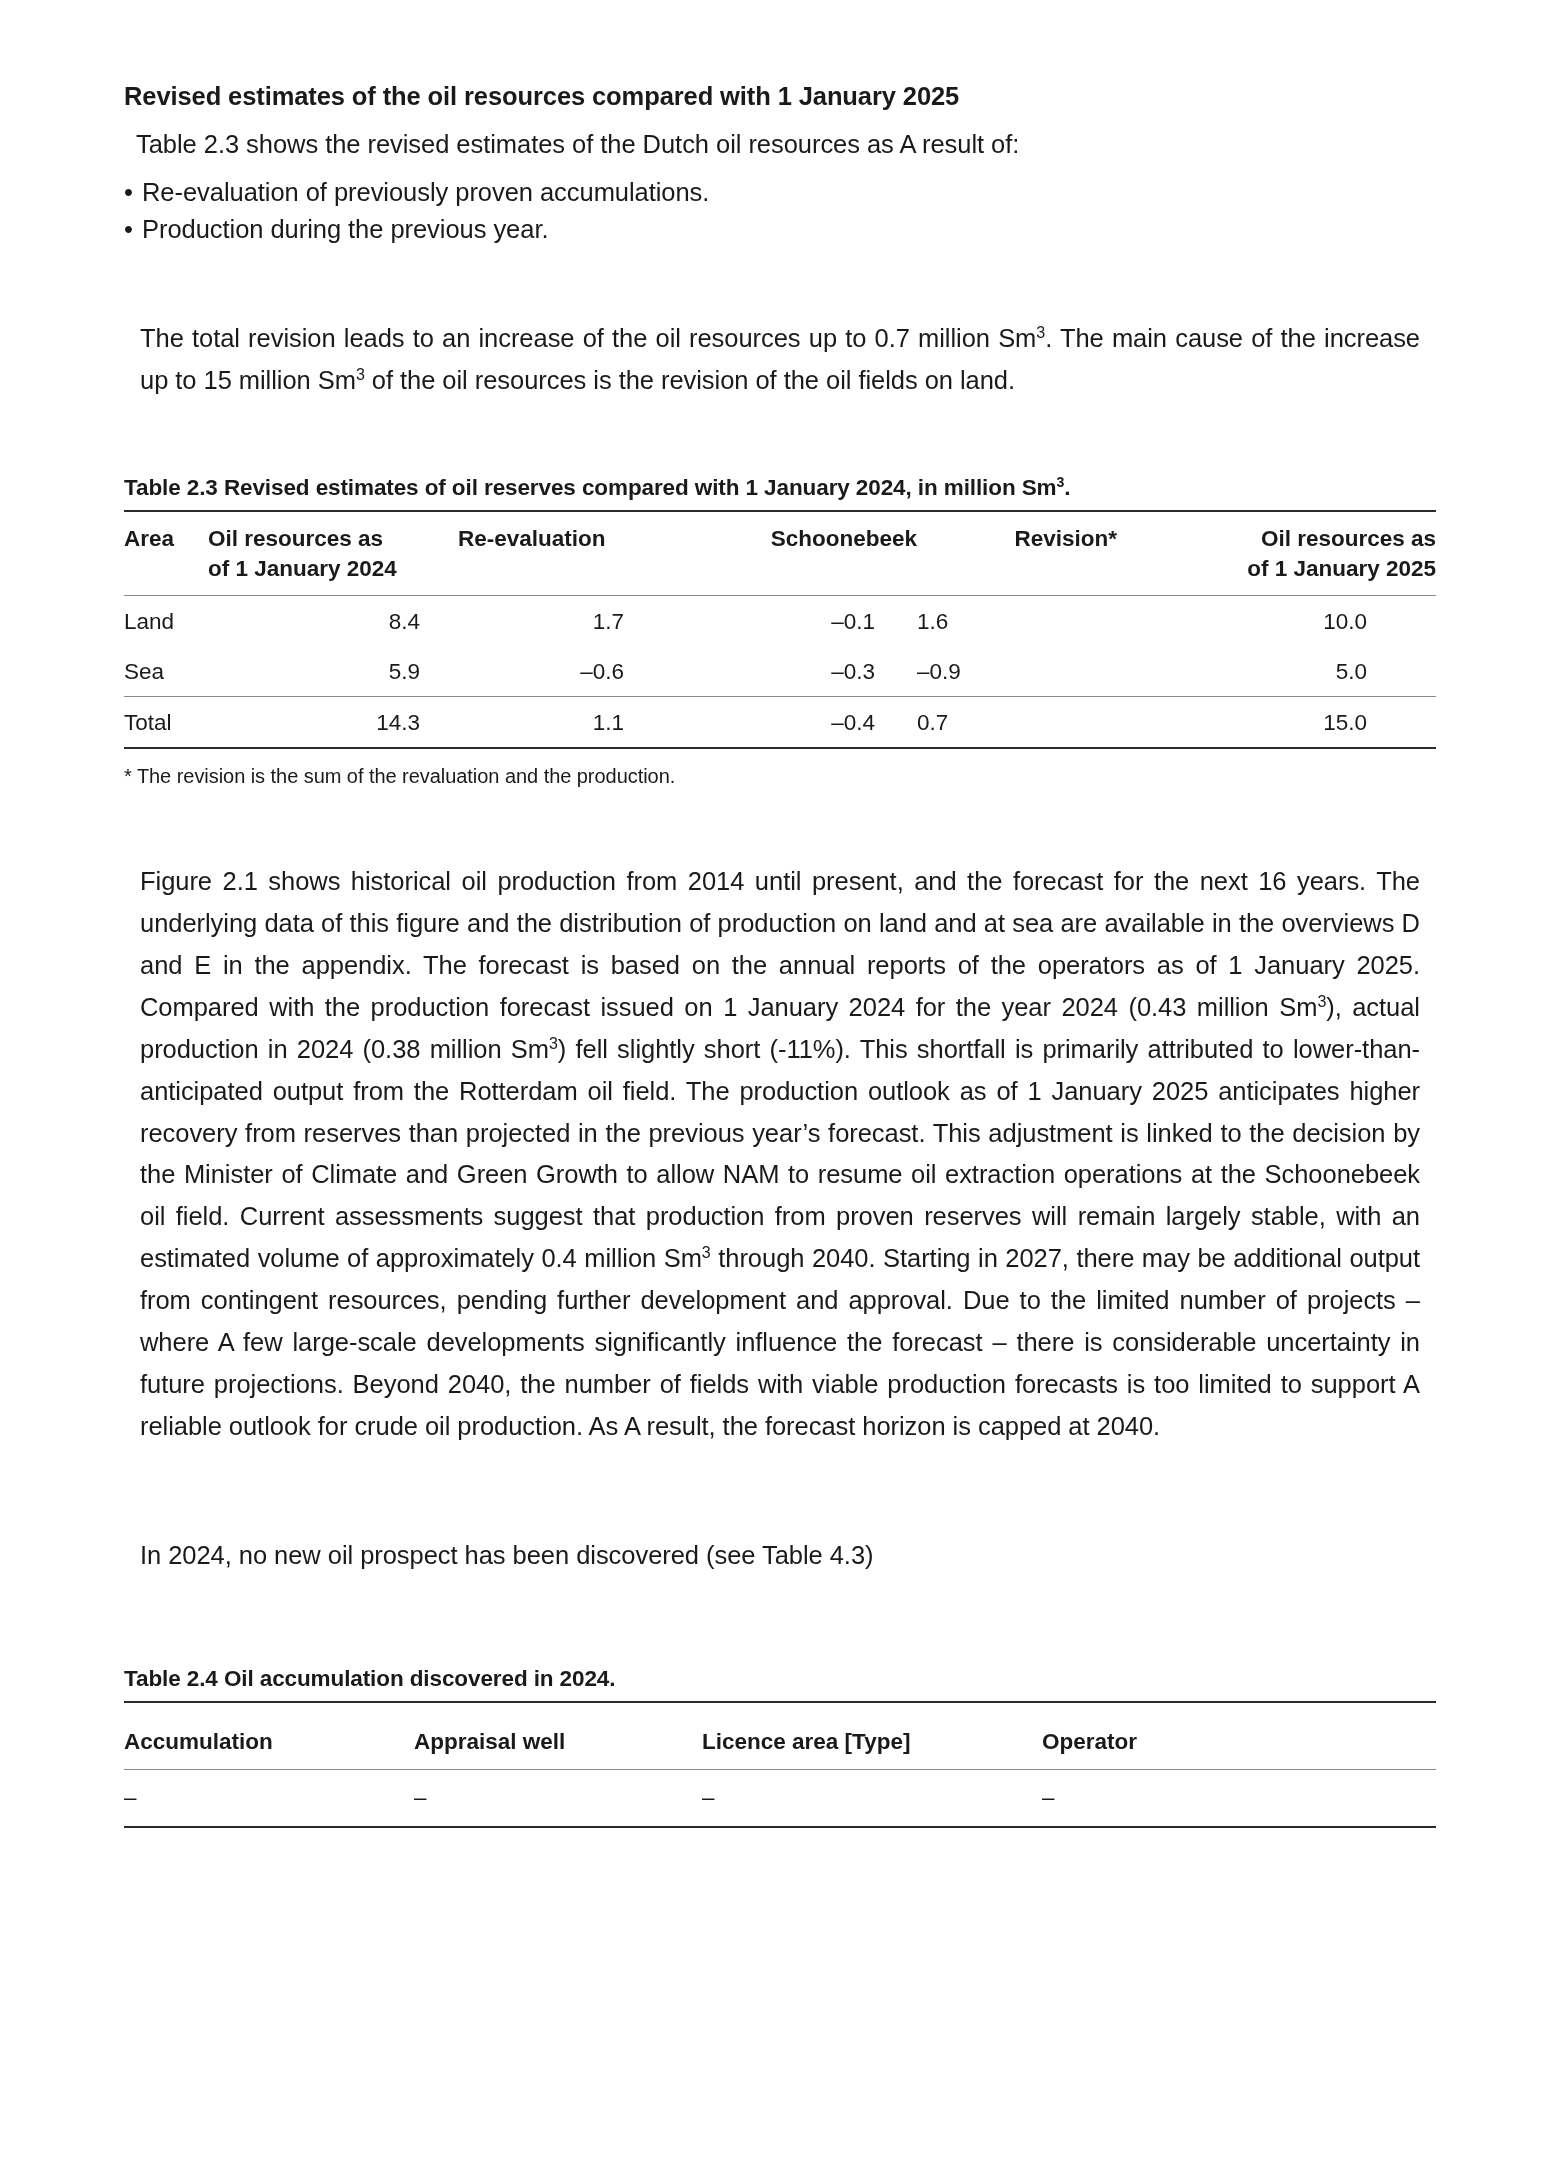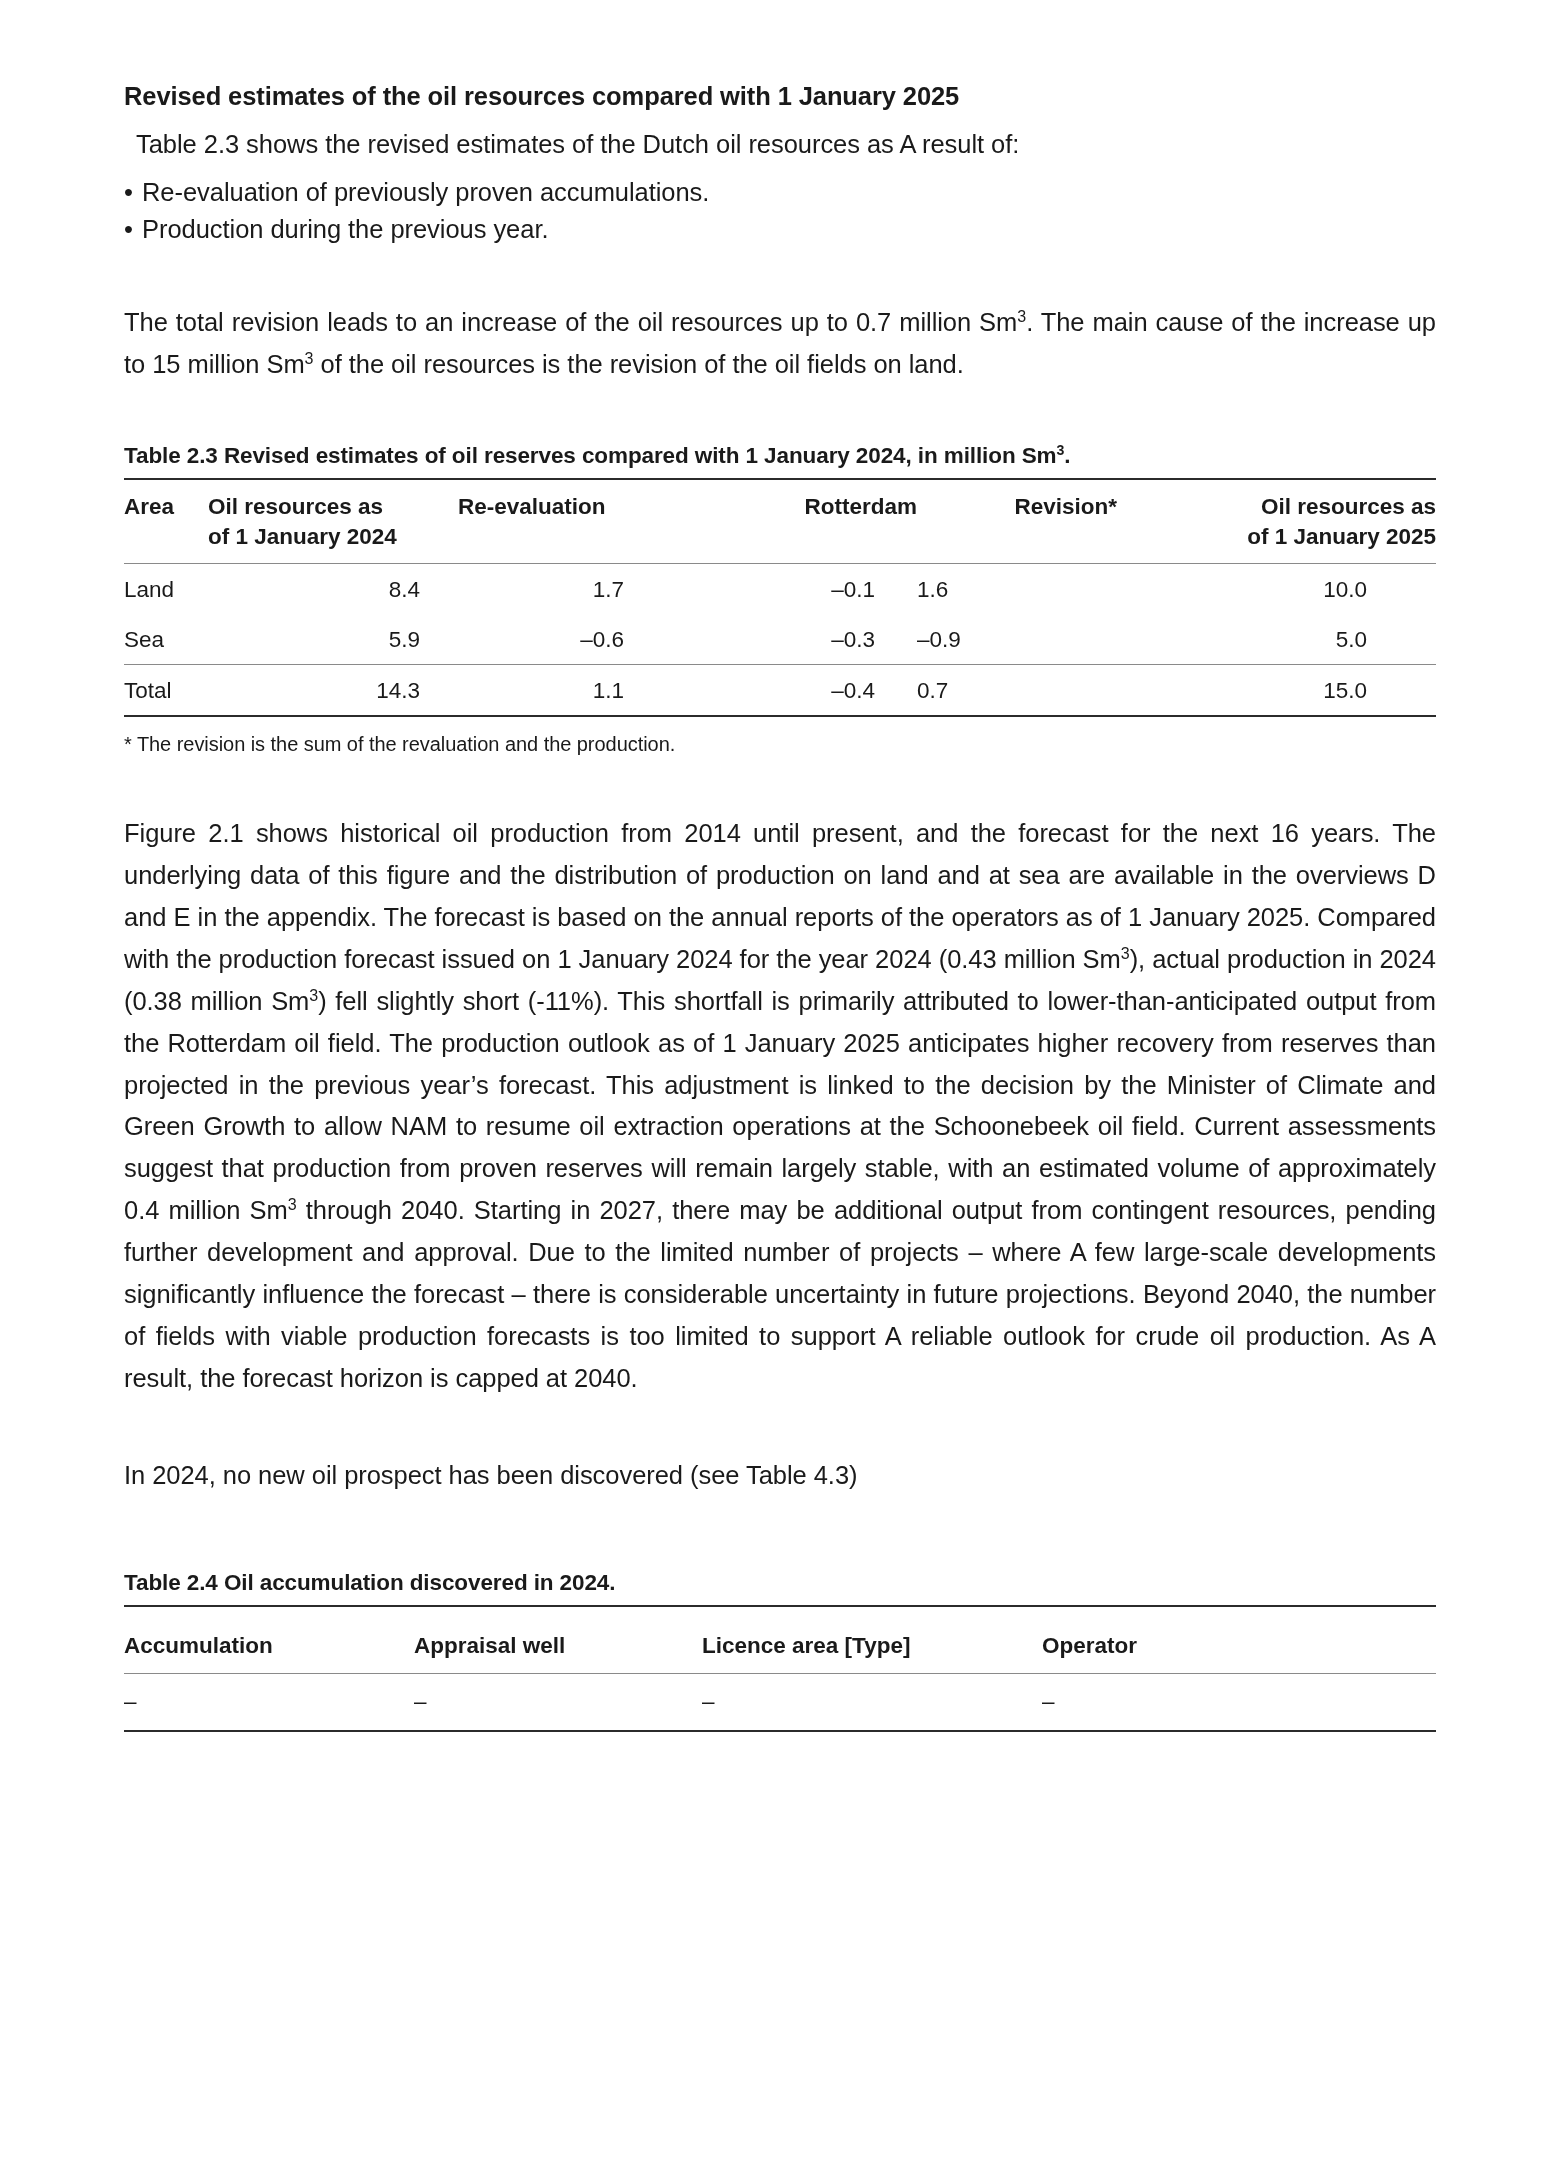--- a/index.html
+++ b/index.html
@@ -48,21 +48,21 @@
     letter-spacing: -0.05px;
     white-space: nowrap;
   }
   .bullet-dot {
     display: inline-block;
     width: 18px;
   }
   .para {
     font-size: 25.5px;
     line-height: 1.645;
-    margin: 0;
+    margin: 16px;
     text-align: justify;
     text-justify: inter-word;
     letter-spacing: -0.05px;
     hyphens: manual;
   }
   .para.no-justify {
     text-align: left;
   }
   .spacer-lg { height: 55px; }
   .spacer-xs { height: 16px; }
@@ -191,21 +191,21 @@
           </th>
           <th class="h-left">
             <div>Oil resources as</div>
             <div>of 1 January 2024</div>
           </th>
           <th class="h-left">
             <div>Re-evaluation</div>
             <div></div>
           </th>
           <th class="h-right">
-            <div>Rotterdam</div>
+            <div>Schoonebeek</div>
             <div></div>
           </th>
           <th class="h-right">
             <div>Revision*</div>
             <div></div>
           </th>
           <th class="h-right">
             <div>Oil resources as</div>
             <div>of 1 January 2025</div>
           </th>

